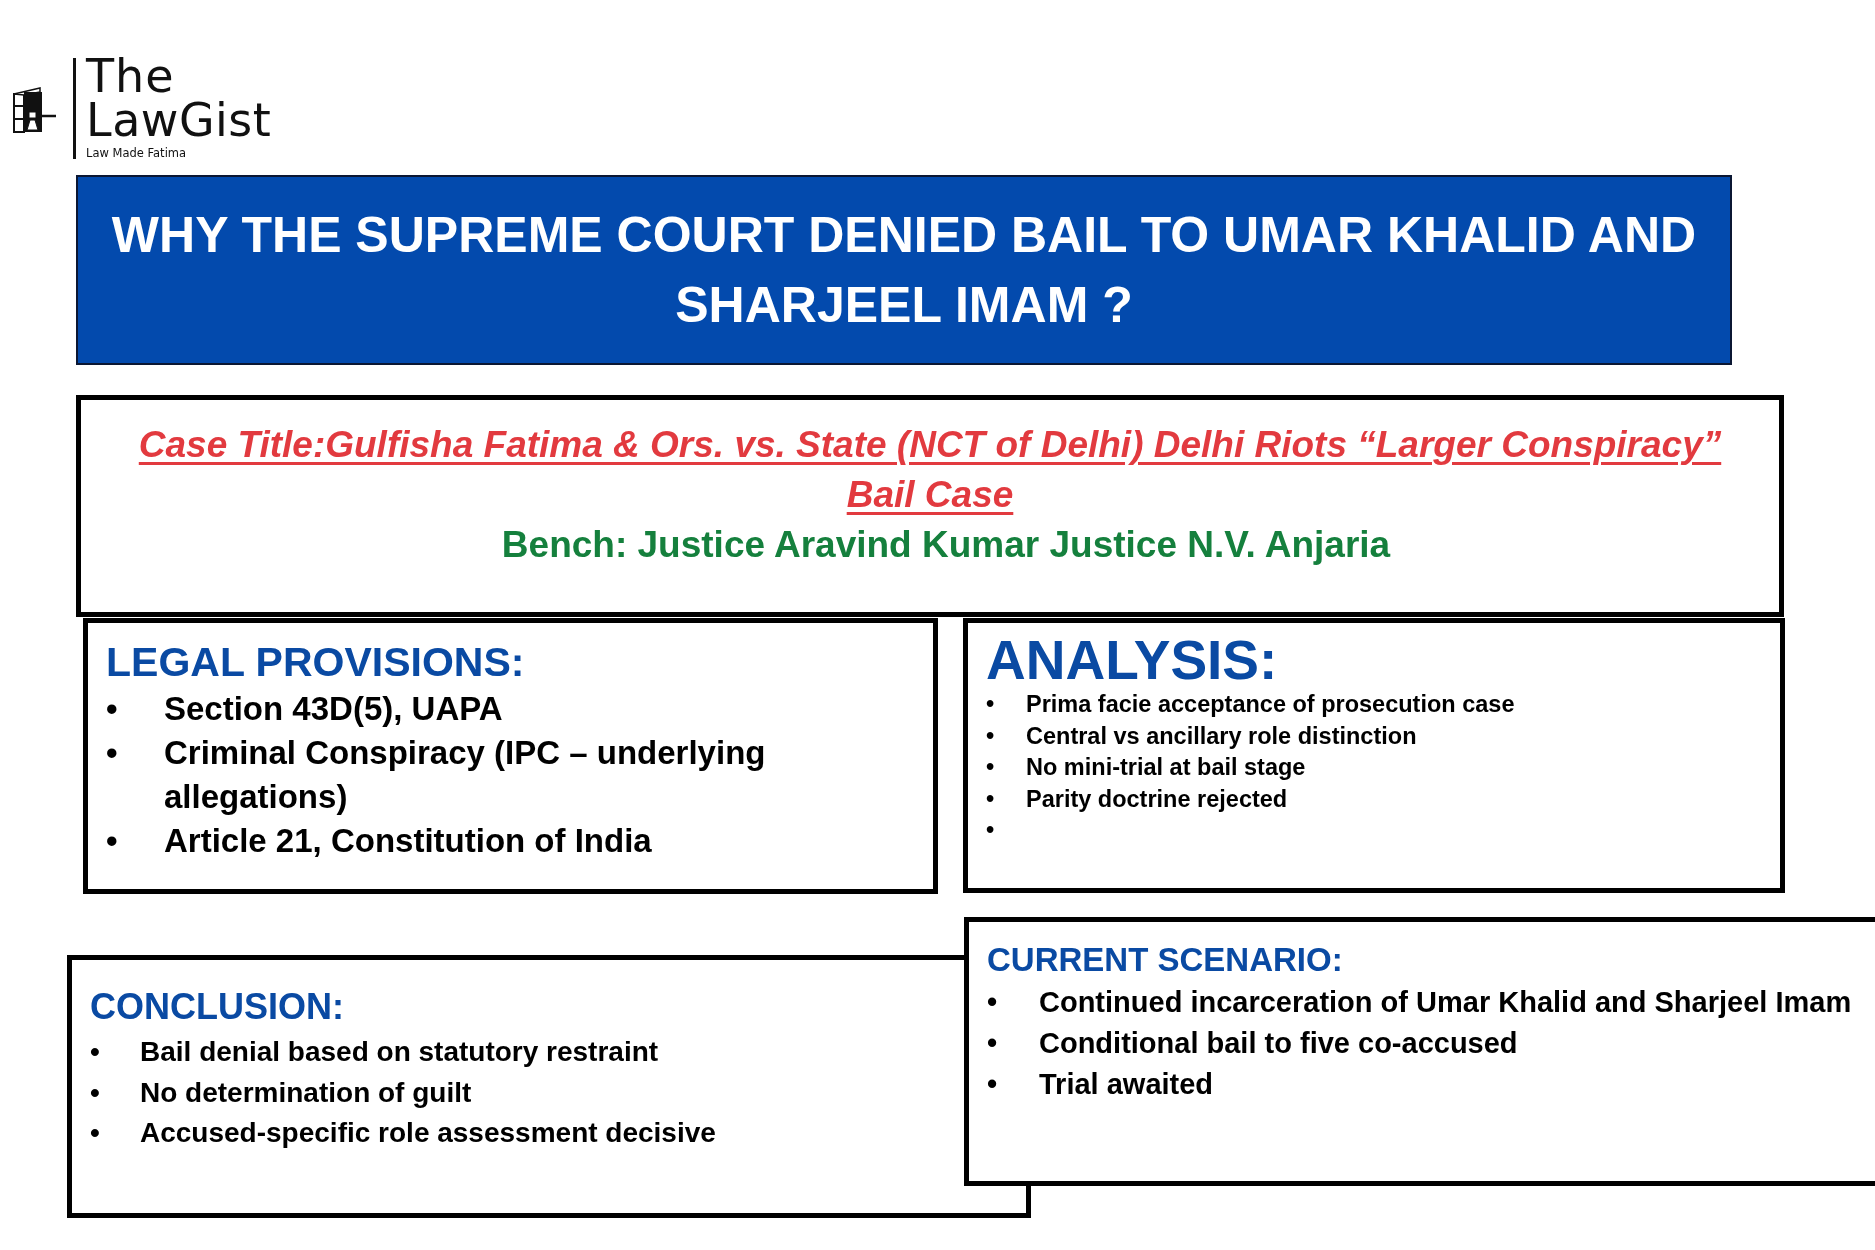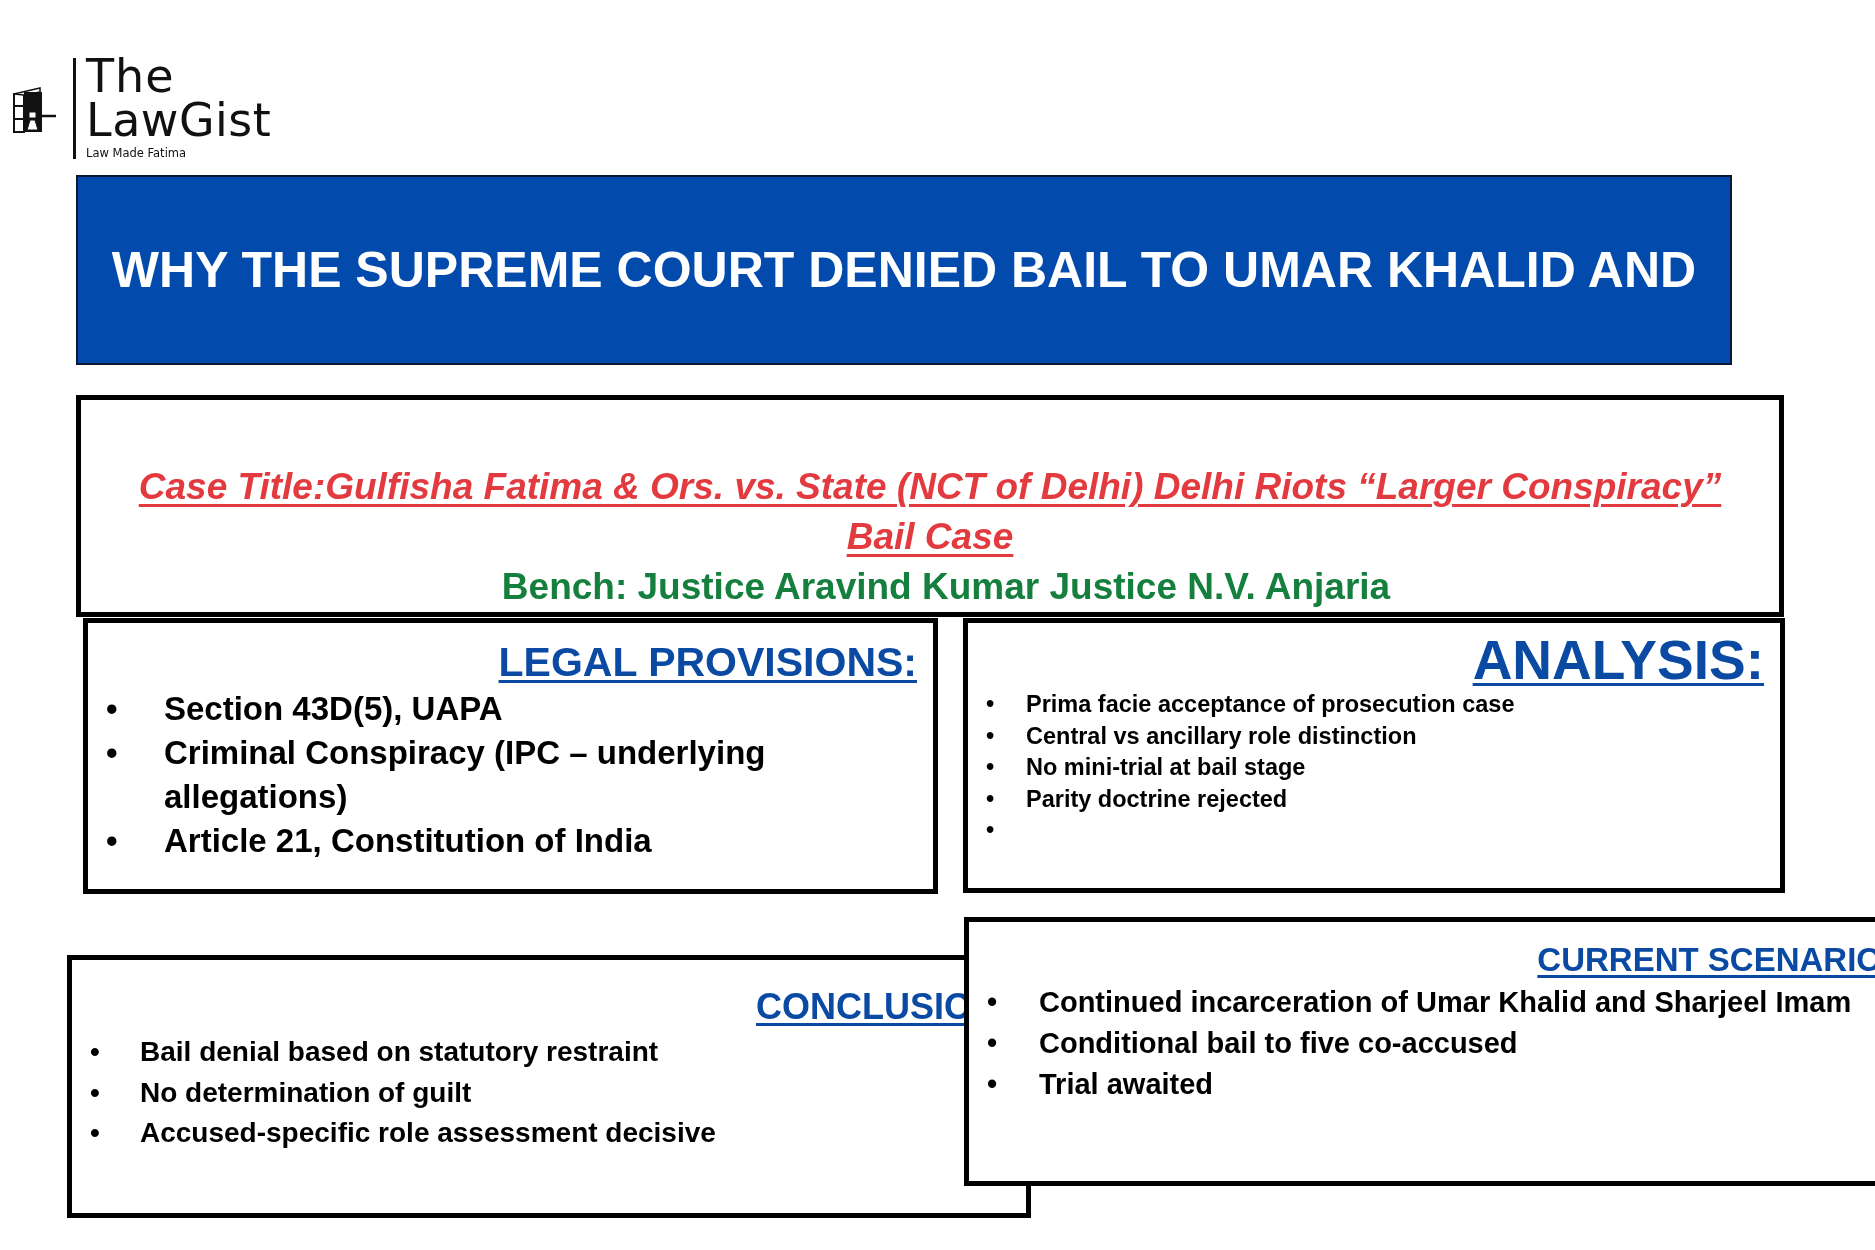--- a/index.html
+++ b/index.html
@@ -24,37 +24,37 @@
     }
     .header-line {
       color: #ffffff; font-weight: bold; font-size: 50px; line-height: 70px;
       text-align: center; white-space: nowrap;
     }
 
     
     .case-box {
       left: 76px; top: 395px; width: 1708px; height: 222px;
       border: 5px solid #000; background: #fff;
-      display: flex; flex-direction: column; align-items: center; justify-content: flex-end;
+      display: flex; flex-direction: column; align-items: center; justify-content: flex-start;
       padding-top: 20px;
     }
     .case-line {
       color: #e23a3f; font-size: 37px; line-height: 50px; font-weight: bold;
       font-style: italic; text-decoration: underline; text-decoration-thickness: 3px;
       text-underline-offset: 5px; white-space: nowrap; text-align: center;
     }
     .bench-line {
       color: #15803d; font-size: 37px; line-height: 50px; font-weight: bold; white-space: nowrap; margin-left: 32px;
     }
 
     
     .box { border: 5px solid #000; background: #fff; padding: 12px 16px 10px 18px; }
     .box-heading {
-      color: #0a4aa3; font-weight: bold; text-decoration: underline;
-      text-decoration-thickness: 3px; text-underline-offset: 4px; white-space: nowrap; text-align: right;
+      color: #0a4aa3; font-weight: bold; 
+      text-decoration-thickness: 3px; text-underline-offset: 4px; white-space: nowrap;
     }
     ul.bullets { margin: 0; padding: 0; list-style: none; }
     ul.bullets li { position: relative; font-weight: bold; color: #000; }
     ul.bullets li .dot { position: absolute; left: 0; }
 
     .legal-box { left: 83px; top: 618px; width: 855px; height: 276px; }
     .legal-box .box-heading { font-size: 41px; line-height: 50px; margin-top: 2px; }
     .legal-box li { font-size: 33px; line-height: 44px; padding-left: 58px; margin-left: 0; }
     .legal-box li .dot { left: 14px; }
 
@@ -91,20 +91,21 @@
     <line x1="24" y1="30" x2="44" y2="30" stroke="#111" stroke-width="2.5"></line>
   </svg>
 </div>
 <div class="abs logo-divider"></div>
 <div class="abs logo-the">The</div>
 <div class="abs logo-lawgist">LawGist</div>
 <div class="abs logo-tagline">Law Made Fatima</div>
 
 <div class="abs header-band">
   <div class="header-line">WHY THE SUPREME COURT DENIED BAIL TO UMAR KHALID AND</div>
+  <div class="header-line">SHARJEEL IMAM ?</div>
 </div>
 
 <div class="abs case-box">
   <div class="case-line">Case Title:Gulfisha Fatima &amp; Ors. vs. State (NCT of Delhi) Delhi Riots “Larger Conspiracy”</div>
   <div class="case-line">Bail Case</div>
   <div class="bench-line">Bench: Justice Aravind Kumar Justice N.V. Anjaria</div>
 </div>
 
 <div class="abs box legal-box">
   <div class="box-heading">LEGAL PROVISIONS:</div>

